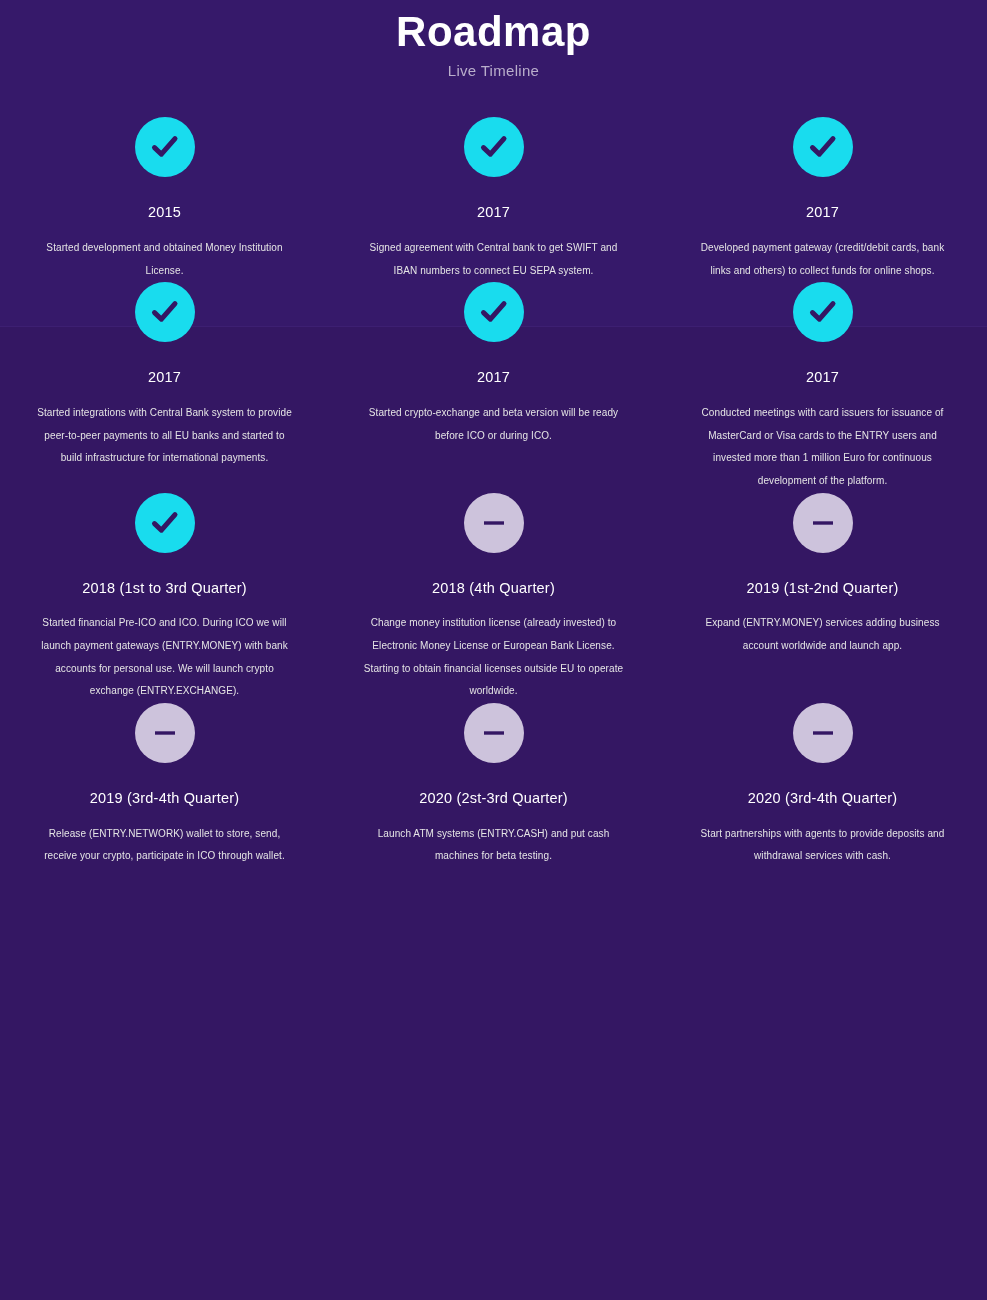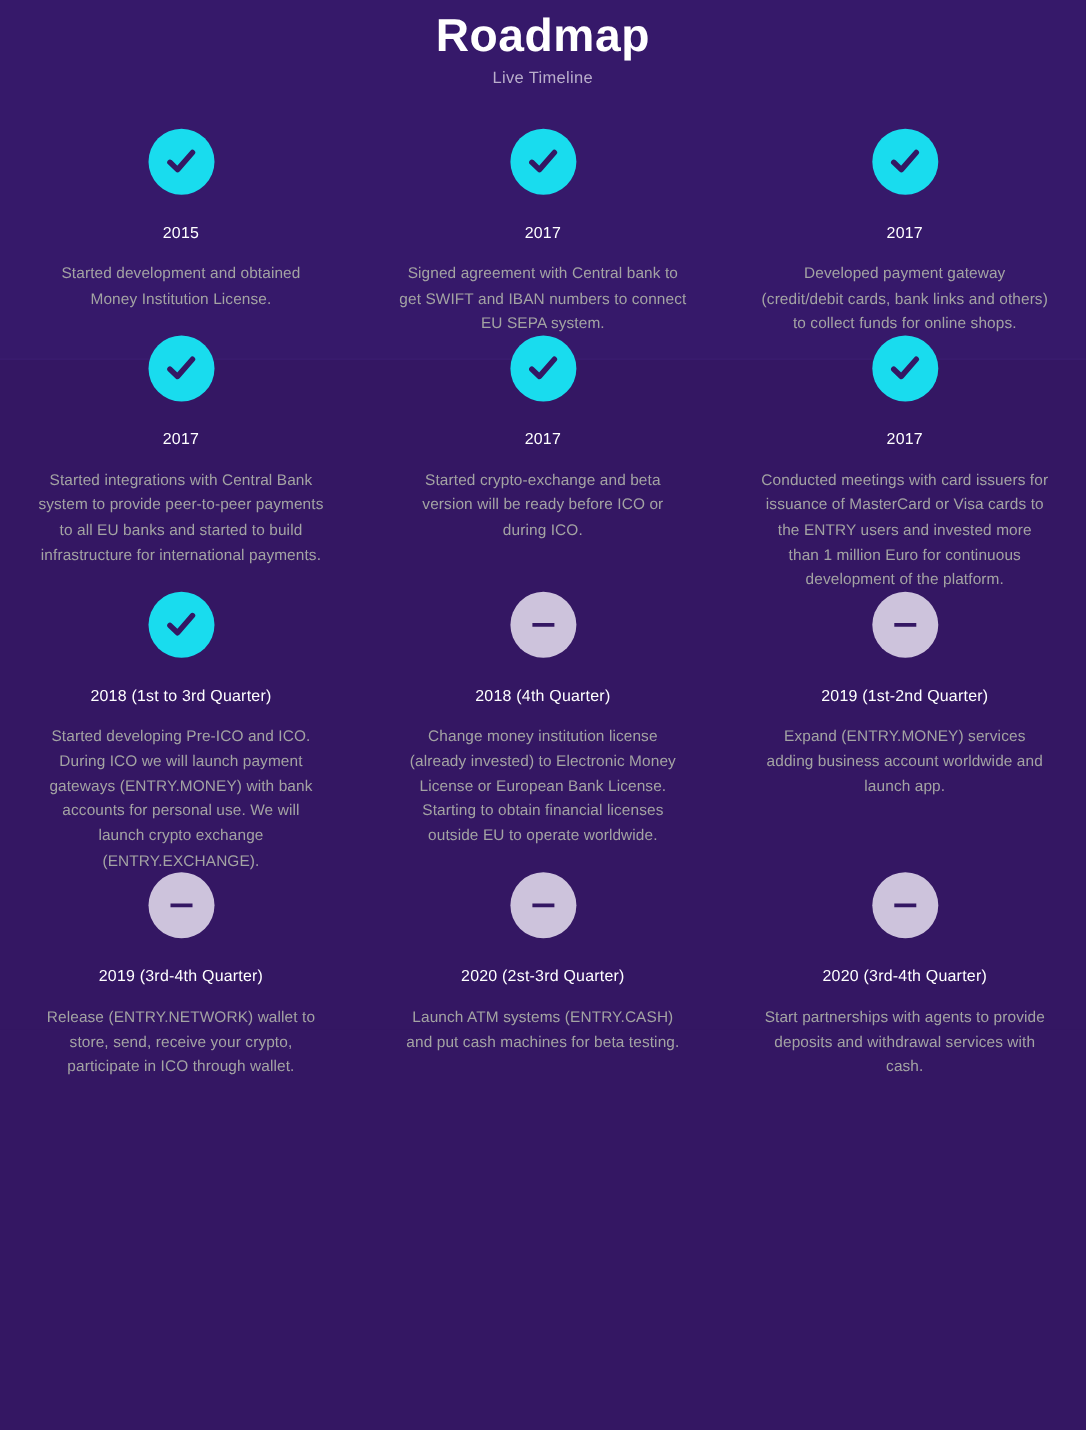--- a/index.html
+++ b/index.html
@@ -100,22 +100,22 @@
   .cell-title {
     font-size: 14.5px;
     font-weight: normal;
     color: #ffffff;
     letter-spacing: 0.2px;
     margin-bottom: 15px;
     line-height: 1.3;
   }
 
   .cell-desc {
-    font-size: 14px;
-    color: #a3a3a3;
+    font-size: 10px;
+    color: #e5e5e5;
     line-height: 22.6px;
     letter-spacing: 0.1px;
   }
 </style>
 </head>
 <body>
 
 <div id="roadmap-section">
 
   <div id="band-top"></div>
@@ -196,21 +196,21 @@
         </div>
         <div class="cell row-3">
           <div class="icon-wrap">
             <div class="badge done">
               <svg width="34" height="34" viewBox="0 0 34 34" aria-hidden="true">
                 <path d="M6.5 17.6 L13.4 24.2 L27 8.6" fill="none" stroke="#341763" stroke-width="5" stroke-linecap="round" stroke-linejoin="round"></path>
               </svg>
             </div>
           </div>
           <div class="cell-title">2018 (1st to 3rd Quarter)</div>
-          <div class="cell-desc">Started developing Pre-ICO and ICO. During ICO we will launch payment gateways (ENTRY.MONEY) with bank accounts for personal use. We will launch crypto exchange (ENTRY.EXCHANGE).</div>
+          <div class="cell-desc">Started financial Pre-ICO and ICO. During ICO we will launch payment gateways (ENTRY.MONEY) with bank accounts for personal use. We will launch crypto exchange (ENTRY.EXCHANGE).</div>
         </div>
         <div class="cell row-3">
           <div class="icon-wrap">
             <div class="badge pending">
               <svg width="34" height="34" viewBox="0 0 34 34" aria-hidden="true">
                 <path d="M7 17 L27 17" fill="none" stroke="#341763" stroke-width="3.4" stroke-linecap="butt"></path>
               </svg>
             </div>
           </div>
           <div class="cell-title">2018 (4th Quarter)</div>

